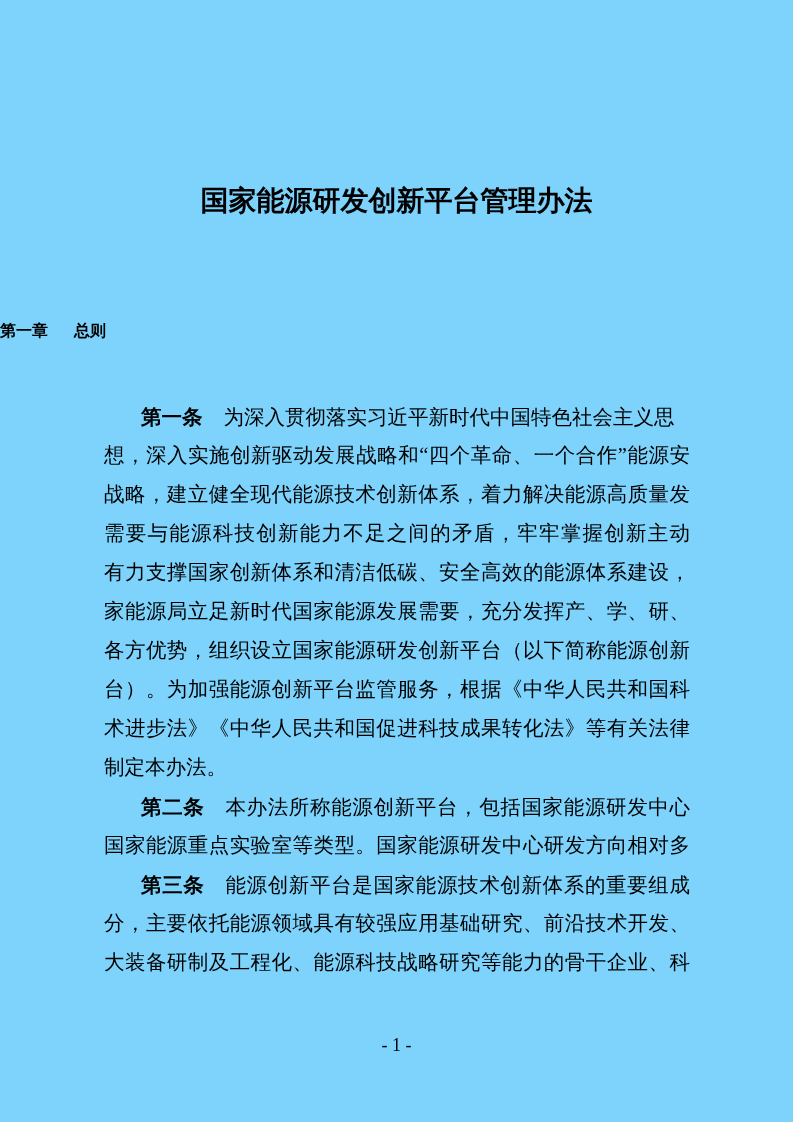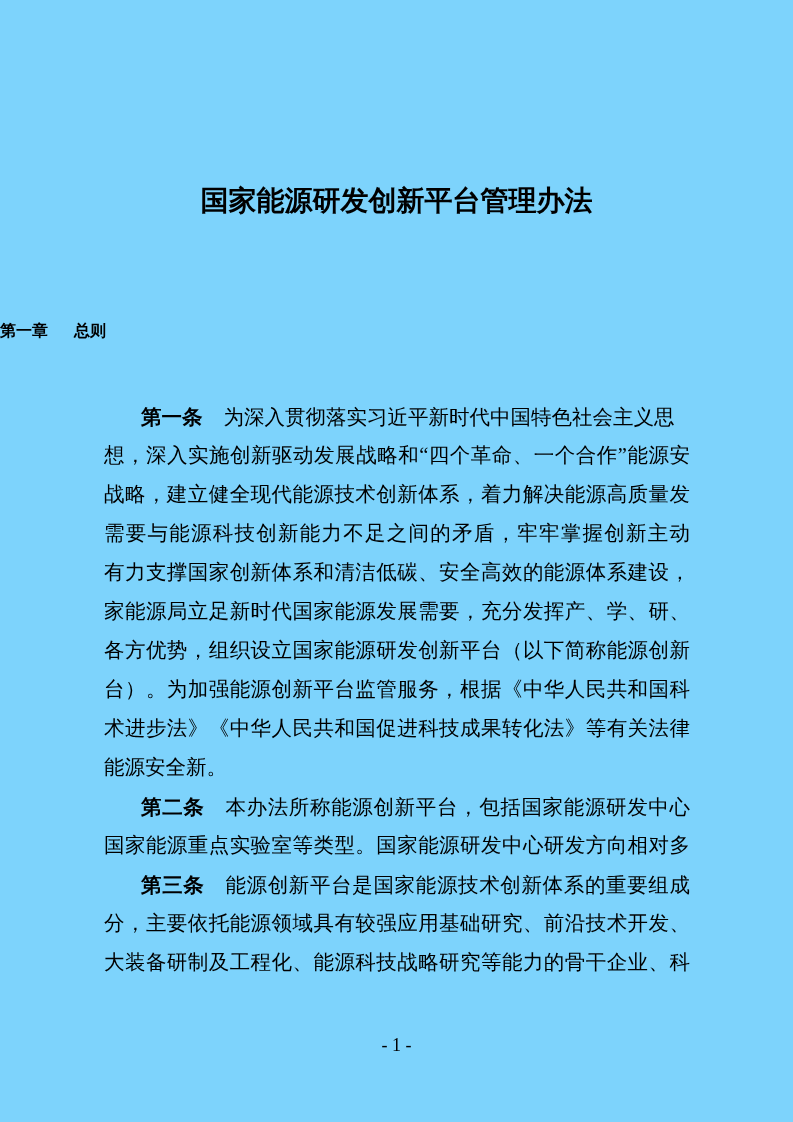--- a/index.html
+++ b/index.html
@@ -95,21 +95,21 @@
     <div class="para">
       <div class="line first"><span class="article-label">第一条</span><span>为深入贯彻落实习近平新时代中国特色社会主义思</span></div>
       <div class="line">想，深入实施创新驱动发展战略和“四个革命、一个合作”能源安全新</div>
       <div class="line">战略，建立健全现代能源技术创新体系，着力解决能源高质量发展</div>
       <div class="line">需要与能源科技创新能力不足之间的矛盾，牢牢掌握创新主动权，</div>
       <div class="line">有力支撑国家创新体系和清洁低碳、安全高效的能源体系建设，国</div>
       <div class="line">家能源局立足新时代国家能源发展需要，充分发挥产、学、研、用</div>
       <div class="line">各方优势，组织设立国家能源研发创新平台（以下简称能源创新平</div>
       <div class="line">台）。为加强能源创新平台监管服务，根据《中华人民共和国科学技</div>
       <div class="line">术进步法》《中华人民共和国促进科技成果转化法》等有关法律法规，</div>
-      <div class="line para-end">能源安全新。</div>
+      <div class="line para-end">制定本办法。</div>
     </div>
 
     <div class="para">
       <div class="line first"><span class="article-label">第二条</span><span>本办法所称能源创新平台，包括国家能源研发中心和</span></div>
       <div class="line">国家能源重点实验室等类型。国家能源研发中心研发方向相对多元</div>
     </div>
 
     <div class="para">
       <div class="line first"><span class="article-label">第三条</span><span>能源创新平台是国家能源技术创新体系的重要组成部</span></div>
       <div class="line">分，主要依托能源领域具有较强应用基础研究、前沿技术开发、重</div>

